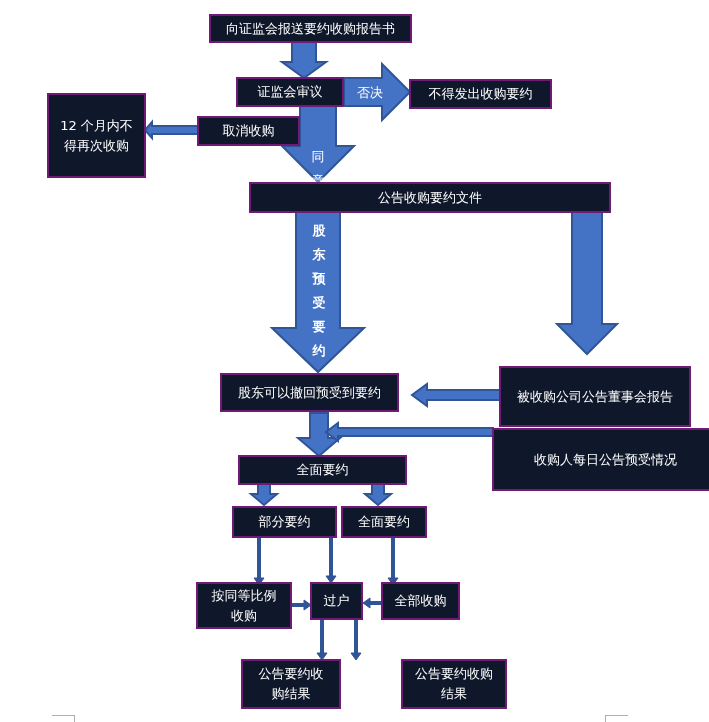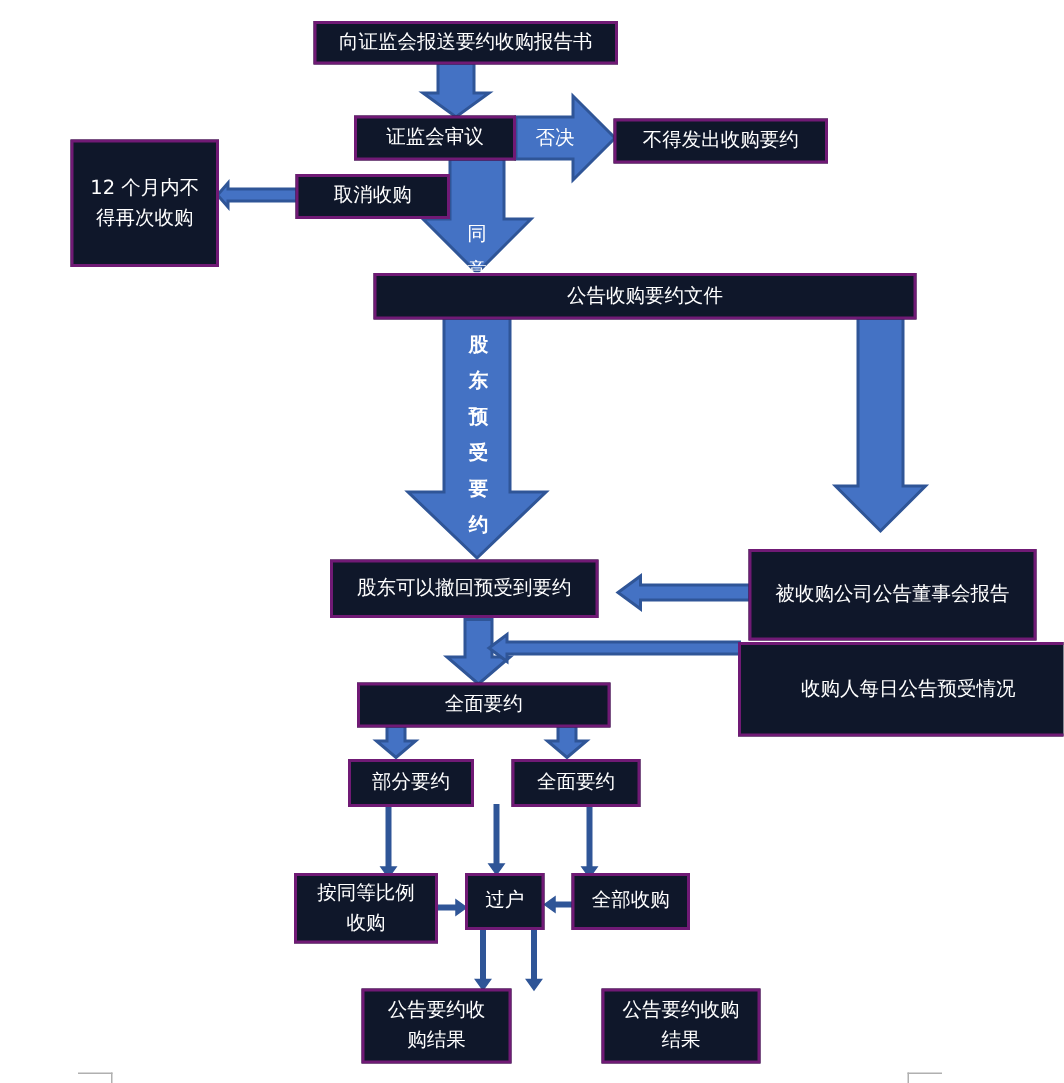--- a/index.html
+++ b/index.html
@@ -85,21 +85,21 @@
   </div>
 <div class="box" style="left:499px;top:366px;width:192px;height:61px;">
     <span>被收购公司公告董事会报告</span>
   </div>
 <div class="box" style="left:492px;top:428px;width:227px;height:63px;">
     <span>收购人每日公告预受情况</span>
   </div>
 <div class="box" style="left:238px;top:455px;width:169px;height:30px;">
     <span>全面要约</span>
   </div>
-<div class="box" style="left:232px;top:506px;width:84px;height:32px;">
+<div class="box" style="left:232px;top:506px;width:105px;height:32px;">
     <span>部分要约</span>
   </div>
 <div class="box" style="left:341px;top:506px;width:86px;height:32px;text-align:center;">
     <span>全面要约</span>
   </div>
 <div class="box" style="left:196px;top:582px;width:96px;height:47px;padding:0 12px;align-items:center;">
     <span>按同等比例收购</span>
   </div>
 <div class="box" style="left:310px;top:582px;width:53px;height:38px;">
     <span>过户</span>

